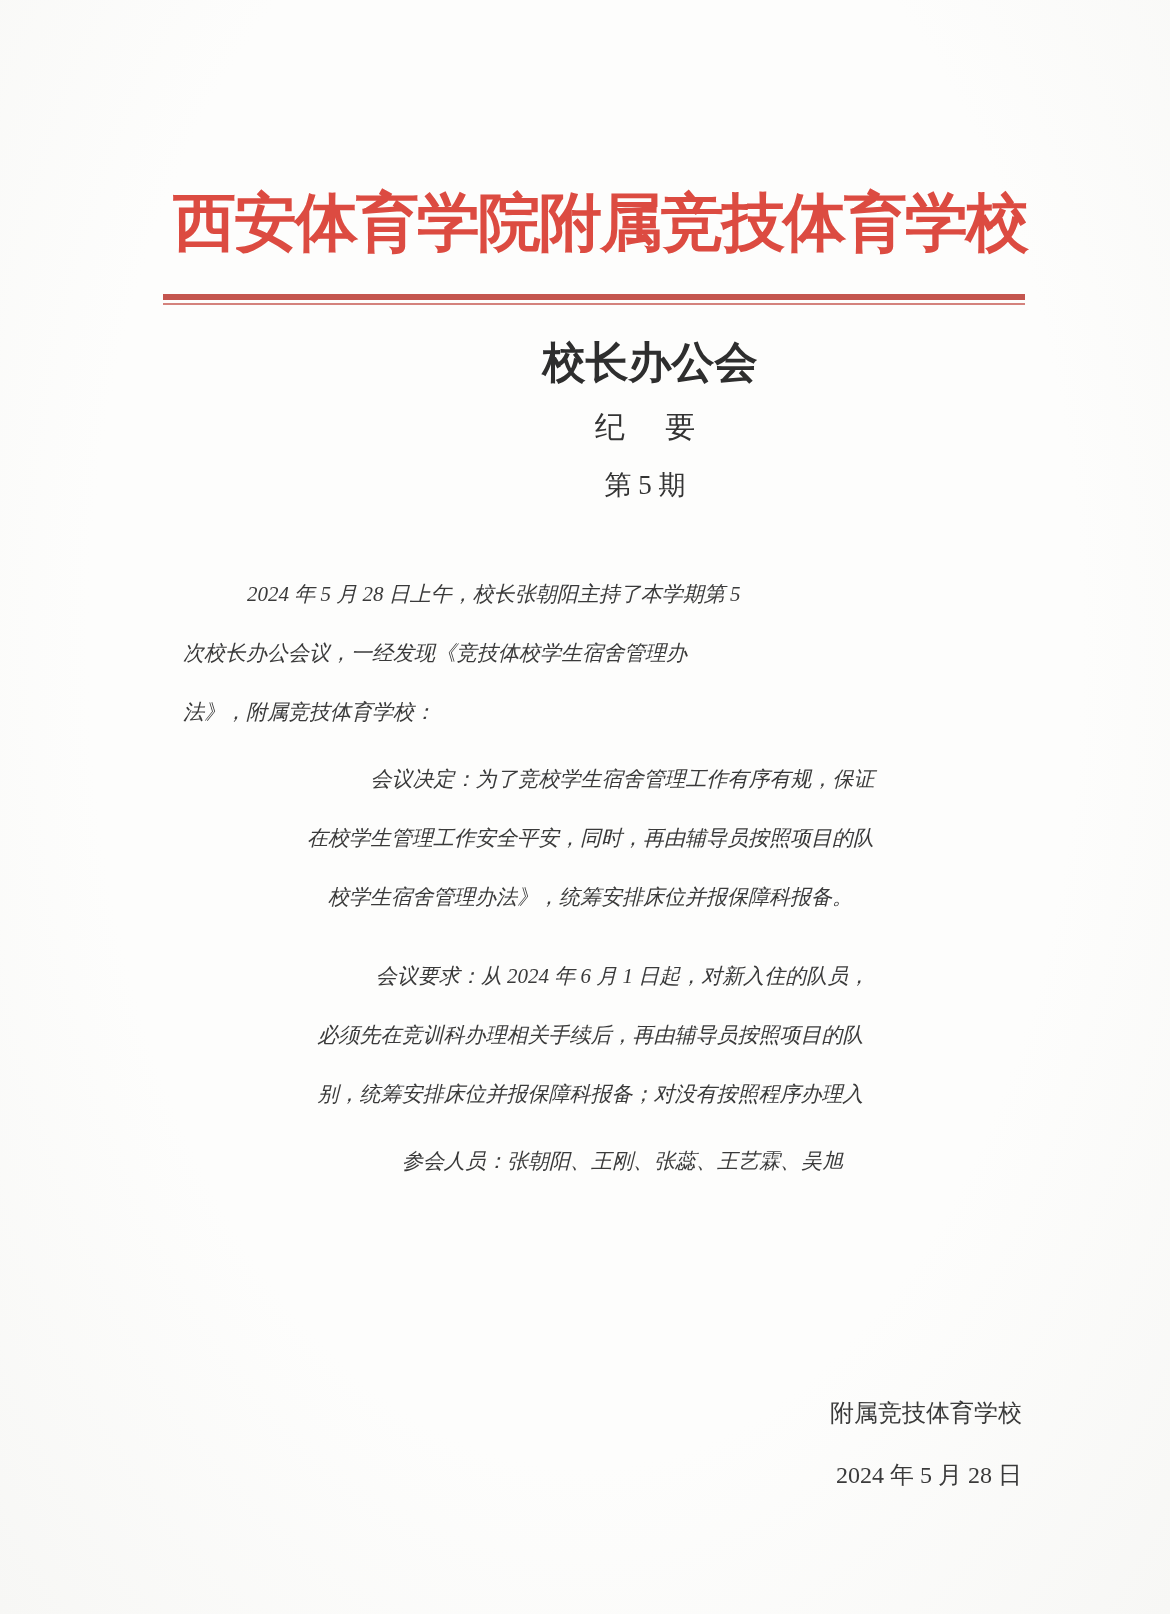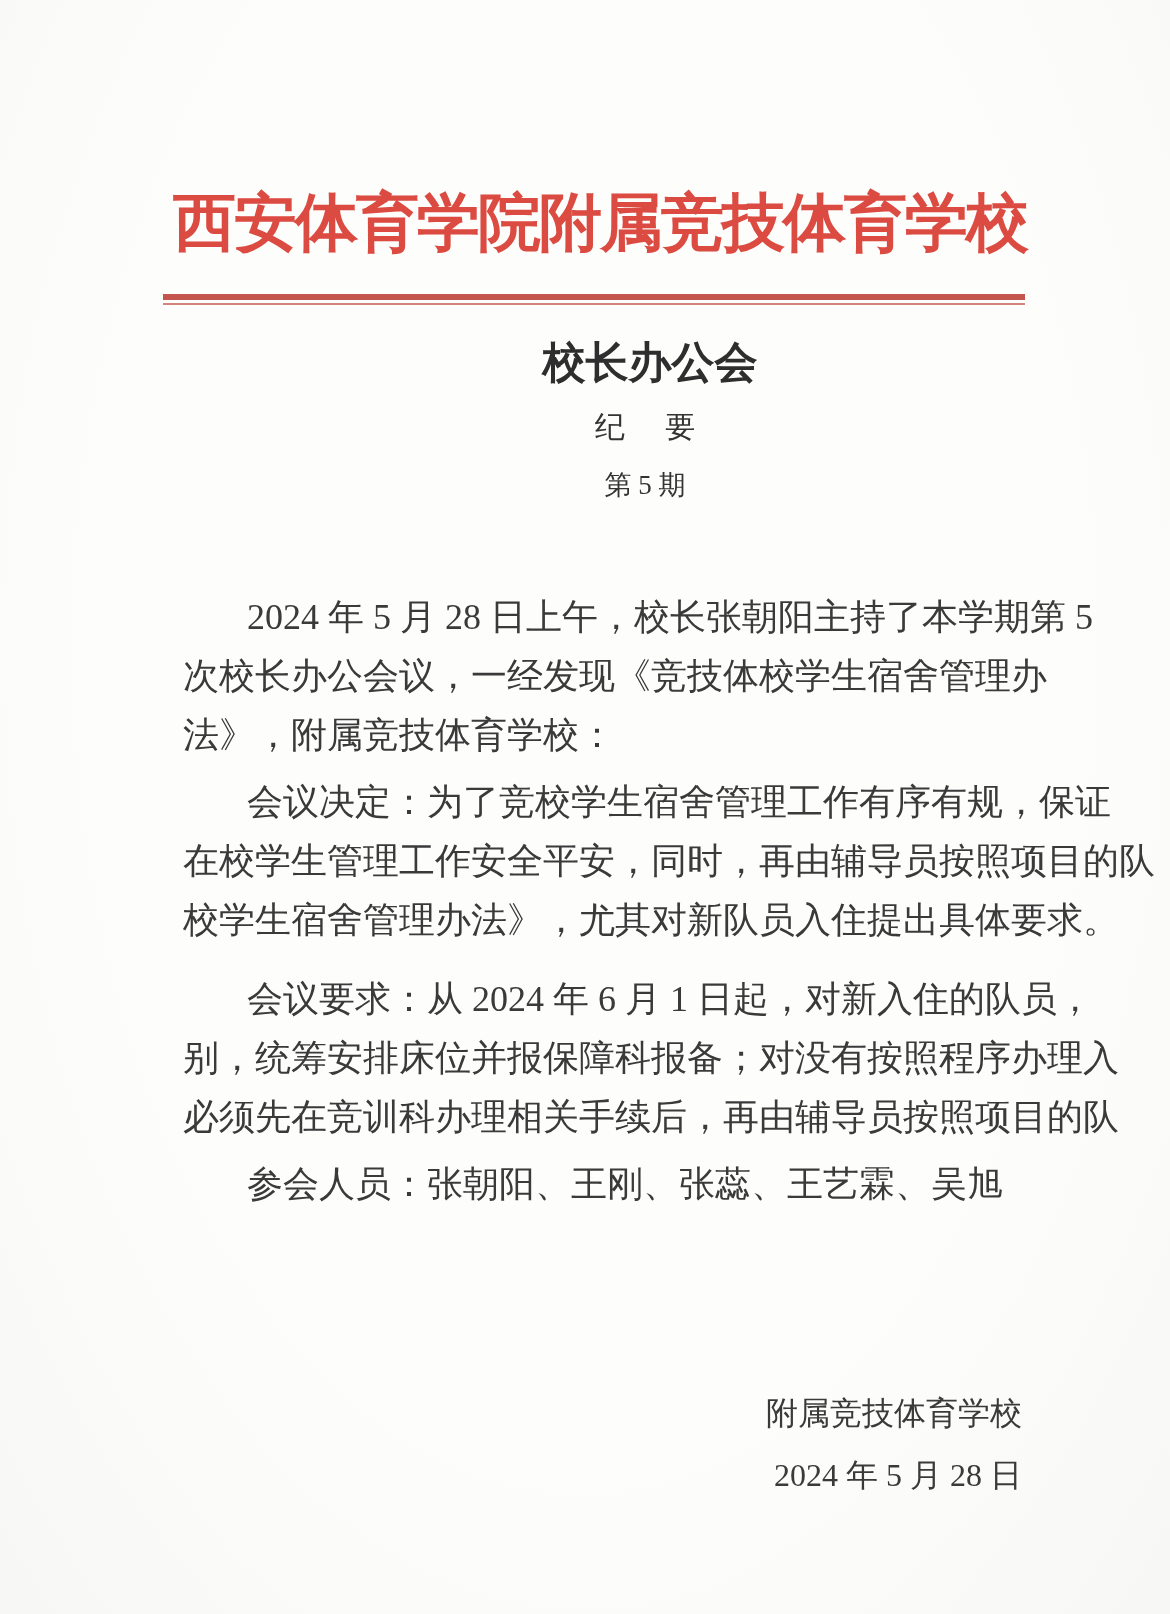--- a/index.html
+++ b/index.html
@@ -37,31 +37,31 @@
     text-align: center; font-size: 30px; color: #333333;
     letter-spacing: 1.35em; text-indent: 1.35em;
     transform: translateX(60px); white-space: nowrap;
   }
   .doc-issue {
     position: absolute; top: 467px; left: 0; width: 100%;
     text-align: center; font-size: 27px; color: #333333;
     transform: translateX(60px); white-space: nowrap;
   }
   .body-text {
-    position: absolute; top: 588px; left: 183px; width: 815px;
-    font-size: 36px; line-height: 59px; color: #3a3a3a;
+    position: absolute; top: 565px; left: 183px; width: 815px;
+    font-size: 21px; line-height: 59px; color: #3a3a3a; font-style: italic;
   }
   .para { margin: 0; }
   .para + .para { margin-top: 8px; text-align: center; }
   .para.extra-gap { margin-top: 20px; }
   .para .line { white-space: nowrap; }
   .para .line.first { text-indent: 64px; }
   .signature {
     position: absolute; top: 1382px; right: 148px;
-    text-align: right; font-size: 32px; color: #3a3a3a;
+    text-align: right; font-size: 24px; color: #3a3a3a;
   }
   .sig-line { line-height: 62px; white-space: nowrap; }
 </style>
 </head>
 <body>
 
 <div class="page">
 
   <div class="letterhead" style="color: rgb(220, 75, 65);">西安体育学院附属竞技体育学校</div>
 
@@ -76,26 +76,26 @@
 
   <div class="body-text" id="body-text" style="color: rgb(58, 58, 58);">
       <div class="para">
         <div class="line first">2024 年 5 月 28 日上午，校长张朝阳主持了本学期第 5</div>
         <div class="line">次校长办公会议，一经发现《竞技体校学生宿舍管理办</div>
         <div class="line">法》，附属竞技体育学校：</div>
       </div>
       <div class="para">
         <div class="line first">会议决定：为了竞校学生宿舍管理工作有序有规，保证</div>
         <div class="line">在校学生管理工作安全平安，同时，再由辅导员按照项目的队</div>
-        <div class="line">校学生宿舍管理办法》，尤其对新队员入住提出具体要求。</div>
+        <div class="line">校学生宿舍管理办法》，统筹安排床位并报保障科报备。</div>
       </div>
       <div class="para extra-gap">
         <div class="line first">会议要求：从 2024 年 6 月 1 日起，对新入住的队员，</div>
+        <div class="line">必须先在竞训科办理相关手续后，再由辅导员按照项目的队</div>
         <div class="line">别，统筹安排床位并报保障科报备；对没有按照程序办理入</div>
-        <div class="line">必须先在竞训科办理相关手续后，再由辅导员按照项目的队</div>
       </div>
       <div class="para">
         <div class="line first">参会人员：张朝阳、王刚、张蕊、王艺霖、吴旭</div>
       </div>
     </div>
 
   <div class="signature" style="color: rgb(58, 58, 58);">
     <div class="sig-line">附属竞技体育学校</div>
     <div class="sig-line">2024 年 5 月 28 日</div>
   </div>

